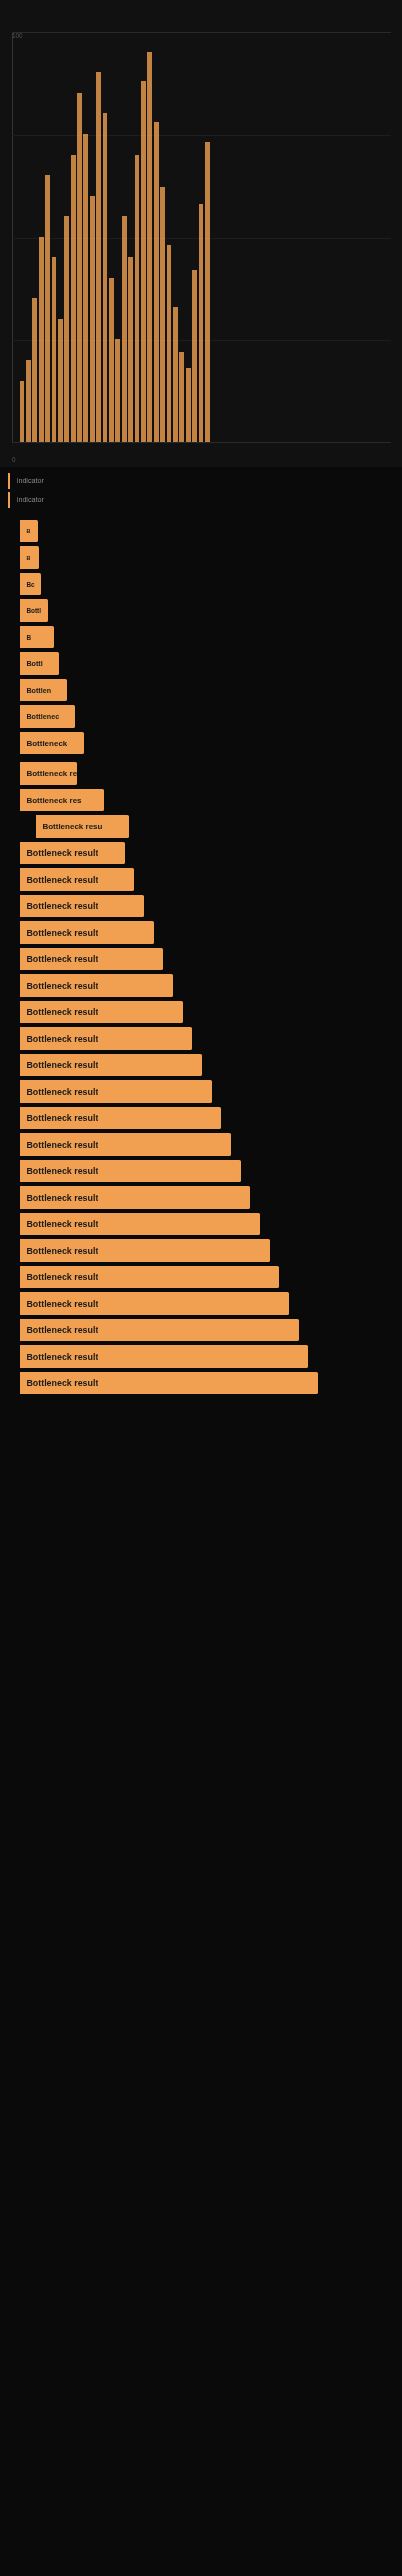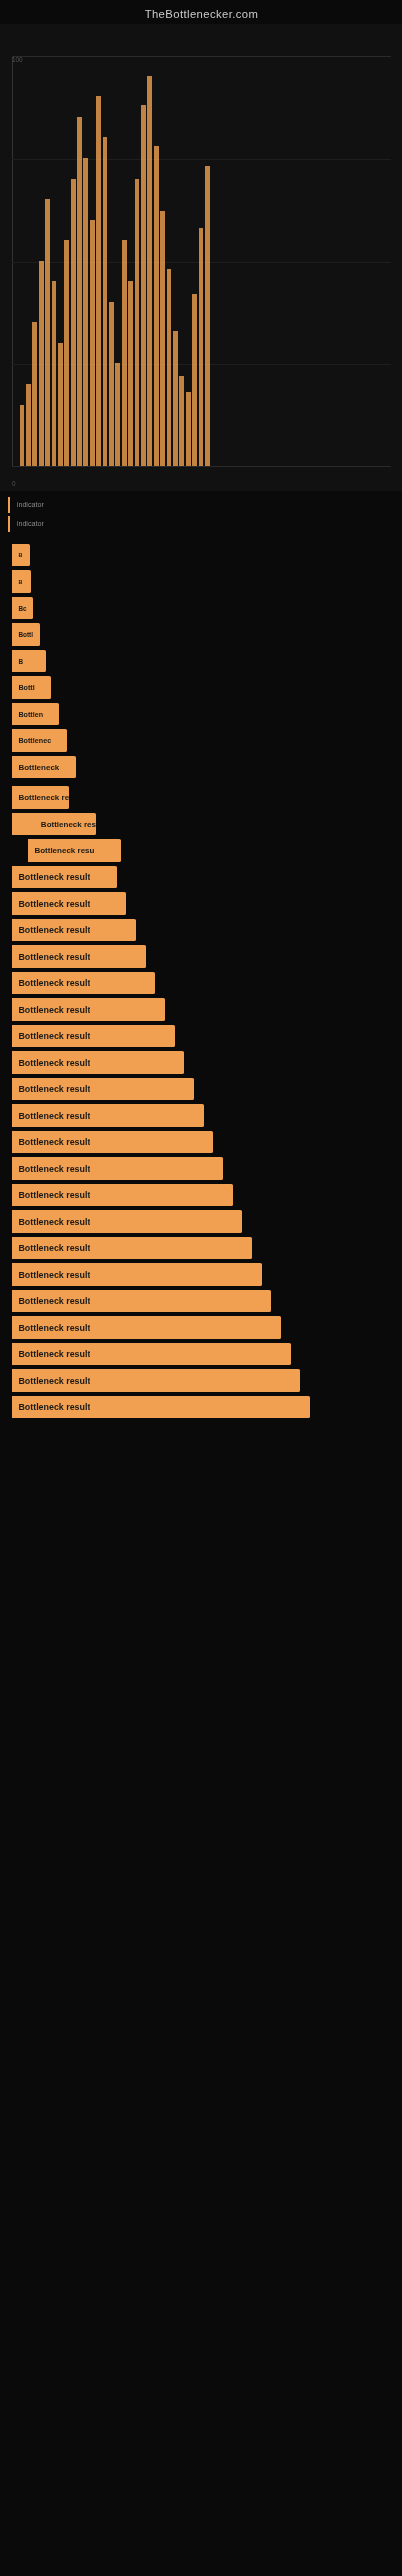--- a/index.html
+++ b/index.html
@@ -18,21 +18,21 @@
       letter-spacing: 0.4px;
     }
     .results-list {
       padding: 0;
       margin-top: 8px;
     }
     .result-item {
       display: flex;
       align-items: center;
       margin-bottom: 4.8px;
-      padding: 0 12px;
+      padding: 0 20px;
     }
     .result-bar {
       background-color: #f0a050;
       height: 22.5px;
       display: flex;
       align-items: center;
       padding-left: 6.4px;
       border-radius: 0 1.6px 1.6px 0;
       min-width: 16px;
     }
@@ -42,21 +42,20 @@
       font-weight: bold;
       white-space: nowrap;
       overflow: hidden;
     }
   </style>
 </head>
 <body>
 
 <div style="width:403px; background:#0a0a0a; min-height:2576px;">
 
-  <div class="site-title">TheBottlenecker.com</div>
 
   <div style="background:#111; height:467px; position:relative; margin-bottom:1.6px;">
 
     <div style="position:absolute; top:32px; left:12px; right:12px; bottom:24px;">
 
       <div style="position:absolute; top:0; left:0; bottom:0; width:0.8px; background:#333;"></div>
       <div style="position:absolute; top:0; left:0; right:0; height:0.8px; background:#2a2a2a;"></div>
       <div style="position:absolute; top:25%; left:0; right:0; height:0.8px; background:#1e1e1e;"></div>
       <div style="position:absolute; top:50%; left:0; right:0; height:0.8px; background:#1e1e1e;"></div>
       <div style="position:absolute; top:75%; left:0; right:0; height:0.8px; background:#1e1e1e;"></div>
@@ -167,21 +166,21 @@
       </div>
     </div>
 
     <div class="result-item" style="margin-bottom:4px;">
       <div class="result-bar" style="width:57px;">
         <span class="result-bar-text" style="font-size:8px;">Bottleneck re</span>
       </div>
     </div>
 
     <div class="result-item" style="margin-bottom:4px;">
-      <div class="result-bar" style="width:84px;justify-content:flex-end;">
+      <div class="result-bar" style="width:84px;">
         <span class="result-bar-text" style="font-size:8px;">Bottleneck res</span>
       </div>
     </div>
 
     <div class="result-item" style="margin-bottom:4px;margin-left:16px;">
       <div class="result-bar" style="width:93px;">
         <span class="result-bar-text" style="font-size:8px;">Bottleneck resu</span>
       </div>
     </div>
 

